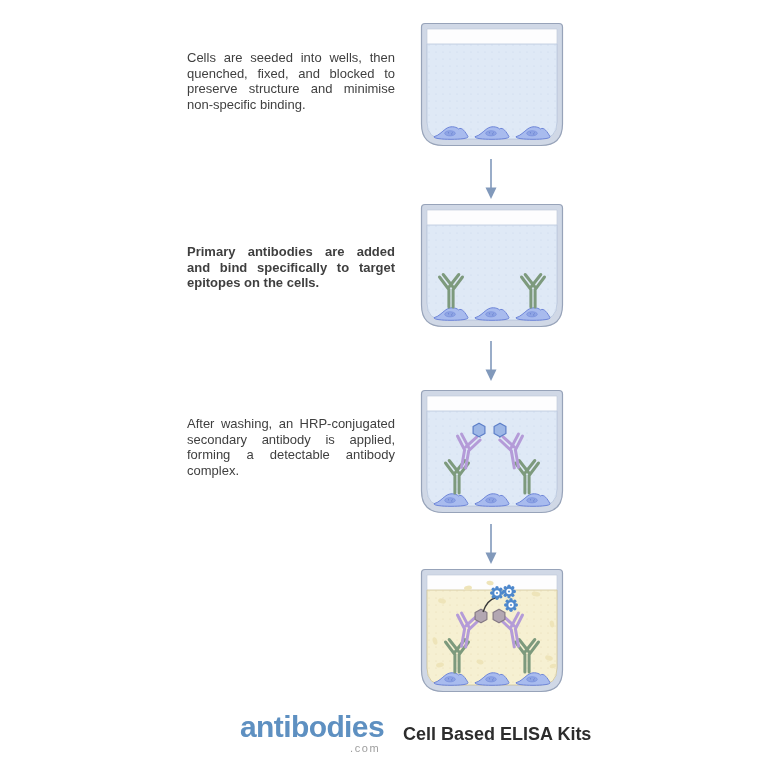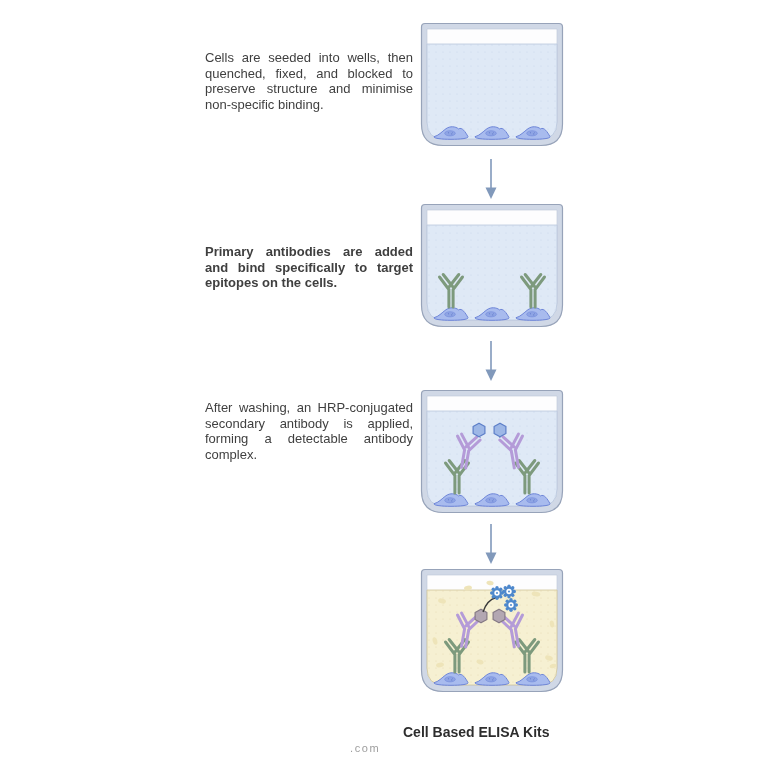--- a/index.html
+++ b/index.html
@@ -13,25 +13,24 @@
     overflow: hidden;
   }
   .step-text {
     position: absolute;
     left: 187px;
     width: 208px;
     font-size: 13px;
     line-height: 15.5px;
     color: #3f3f3f;
     text-align: justify;
-    margin-left: 18px;
   }
   .step-text.t1 { top: 50px; }
   .step-text.t2 { top: 244px; font-weight: bold; }
-  .step-text.t3 { top: 400px; }
+  .step-text.t3 { top: 416px; }
   .step-text.t4 { top: 584px; }
   .well { position: absolute; left: 420px; width: 144px; height: 125px; }
   .well.w1 { top: 22px; }
   .well.w2 { top: 203px; }
   .well.w3 { top: 389px; }
   .well.w4 { top: 568px; }
   .down-arrow { position: absolute; left: 482px; width: 18px; height: 42px; }
   .down-arrow.a1 { top: 158px; }
   .down-arrow.a2 { top: 340px; }
   .down-arrow.a3 { top: 523px; }
@@ -42,21 +41,21 @@
     position: absolute; left: 240px; top: 710px;
     font-size: 30px; font-weight: bold; letter-spacing: -0.6px;
     color: #5e90c1;
   }
   .brand-suffix {
     position: absolute; left: 350px; top: 742px;
     font-size: 11px; letter-spacing: 1.6px; color: #9e9e9e;
   }
   .product-label {
     position: absolute; left: 403px; top: 724px;
-    font-size: 14px; font-weight: bold; color: #2d2d2d;
+    font-size: 18px; font-weight: bold; color: #2d2d2d;
   }
   .defs-svg { position: absolute; width: 0; height: 0; }
 </style>
 </head>
 <body>
 
 <div class="canvas">
 
   <svg class="defs-svg" aria-hidden="true">
     <defs>
@@ -183,16 +182,17 @@
     <use href="#hex" transform="translate(79,48)" fill="#b3a7b2" stroke="#857a85"></use>
     <g>
       <path d="M63,44 Q67,32 76,29.5" fill="none" stroke="#3a3a3a" stroke-width="1.3"></path>
       <polygon points="81,27.5 76.8,31.2 75.6,27.6" fill="#3a3a3a"></polygon>
     </g>
     <use href="#gear" class="gearblue" transform="translate(77,25)"></use>
     <use href="#gear" class="gearblue" transform="translate(89,23.5)"></use>
     <use href="#gear" class="gearblue" transform="translate(91,37)"></use>
   </svg>
 
+  <span class="brand-name">antibodies</span>
   <span class="brand-suffix">.com</span>
   <span class="product-label">Cell Based ELISA Kits</span>
 
 </div>
 
 </body></html>

